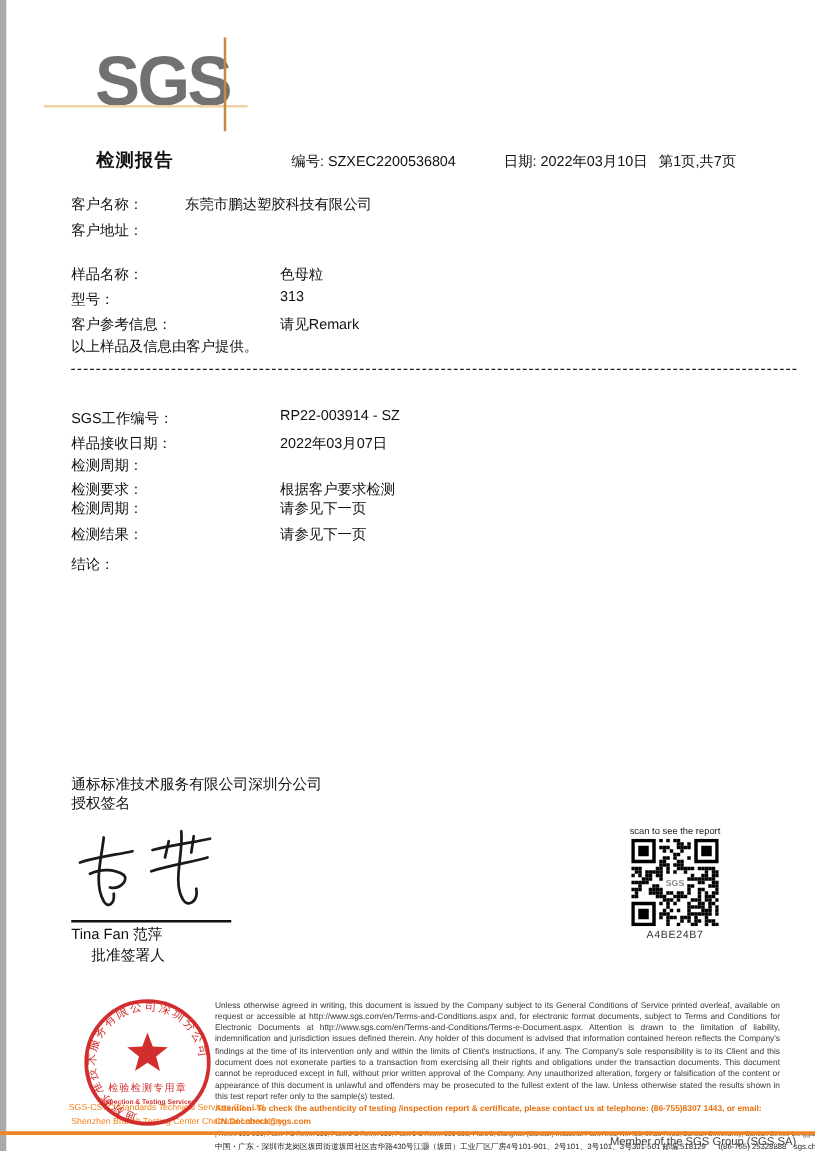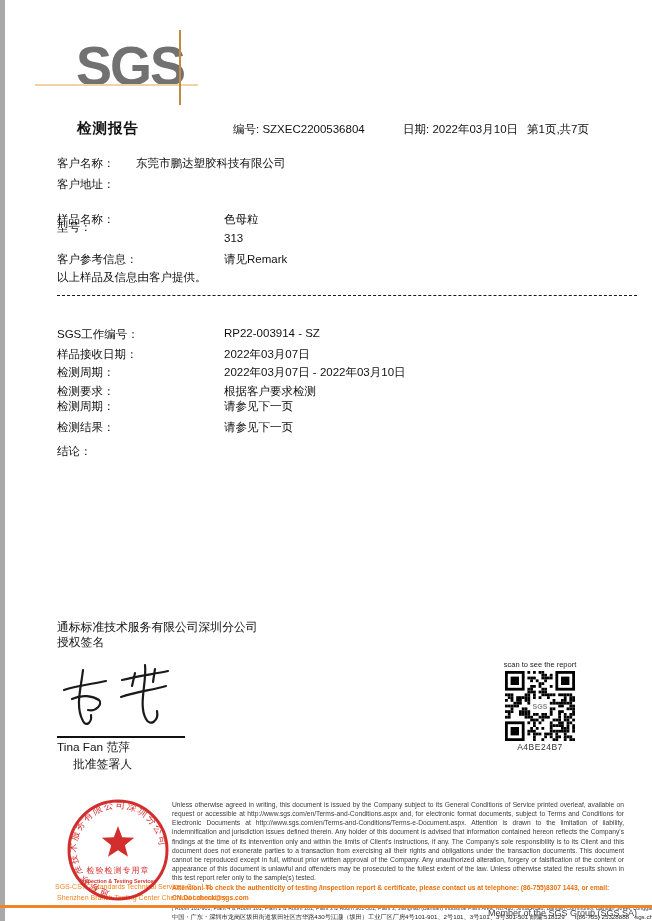--- a/index.html
+++ b/index.html
@@ -55,39 +55,38 @@
   <div class="abs logo-text">SGS</div>
   <div class="abs logo-hline"></div>
   <div class="abs logo-vline"></div>
 
   <div class="abs doc-title">检测报告</div>
   <div class="abs hdr" style="left:233px;">编号: SZXEC2200536804</div>
   <div class="abs hdr" style="left:403px;">日期: 2022年03月10日</div>
   <div class="abs hdr" style="left:527px;">第1页,共7页</div>
 
   <div class="abs lbl" style="top:156px;">客户名称：</div>
-  <div class="abs val" style="left:136px;top:156px;">东莞市鹏达塑胶科技有限公司</div>
+  <div class="abs val" style="left:148px;top:156px;">东莞市鹏达塑胶科技有限公司</div>
   <div class="abs lbl" style="top:177px;">客户地址：</div>
 
   <div class="abs lbl" style="top:212px;">样品名称：</div>
   <div class="abs val" style="left:224px;top:212px;">色母粒</div>
-  <div class="abs lbl" style="top:220px;">型号：</div>
+  <div class="abs lbl" style="top:232px;">型号：</div>
   <div class="abs val" style="left:224px;top:232px;">313</div>
   <div class="abs lbl" style="top:252px;">客户参考信息：</div>
   <div class="abs val" style="left:224px;top:252px;">请见Remark</div>
   <div class="abs lbl" style="top:270px;">以上样品及信息由客户提供。</div>
 
   <div class="abs dashline"></div>
 
   <div class="abs lbl" style="top:327px;">SGS工作编号：</div>
   <div class="abs val" style="left:224px;top:327px;">RP22-003914 - SZ</div>
   <div class="abs lbl" style="top:347px;">样品接收日期：</div>
   <div class="abs val" style="left:224px;top:347px;">2022年03月07日</div>
   <div class="abs lbl" style="top:365px;">检测周期：</div>
-  <div class="abs val" style="left:224px;top:365px;">2022年03月07日 - 2022年03月10日</div>
   <div class="abs lbl" style="top:384px;">检测要求：</div>
   <div class="abs val" style="left:224px;top:384px;">根据客户要求检测</div>
   <div class="abs lbl" style="top:399px;">检测周期：</div>
   <div class="abs val" style="left:224px;top:399px;">请参见下一页</div>
   <div class="abs lbl" style="top:420px;">检测结果：</div>
   <div class="abs val" style="left:224px;top:420px;">请参见下一页</div>
 
   <div class="abs lbl" style="top:444px;">结论：</div>
 
   <div class="abs sig-company">通标标准技术服务有限公司深圳分公司</div>

